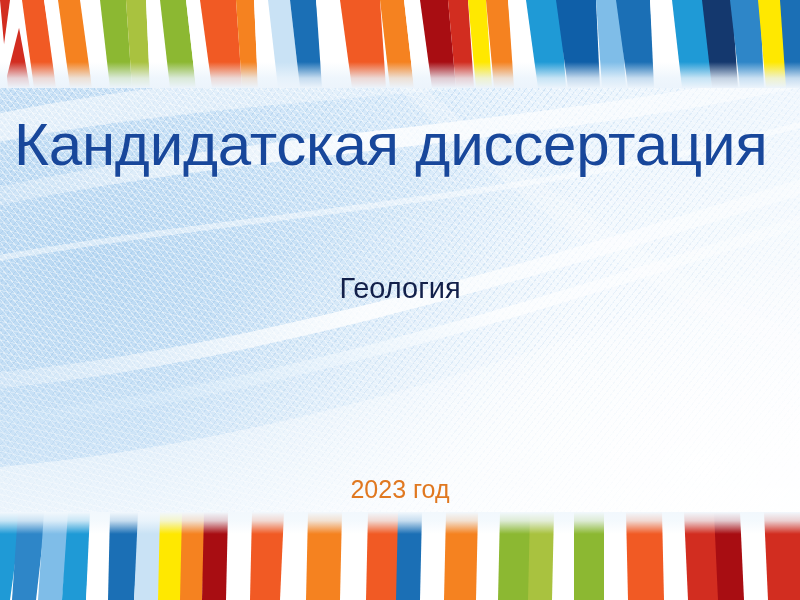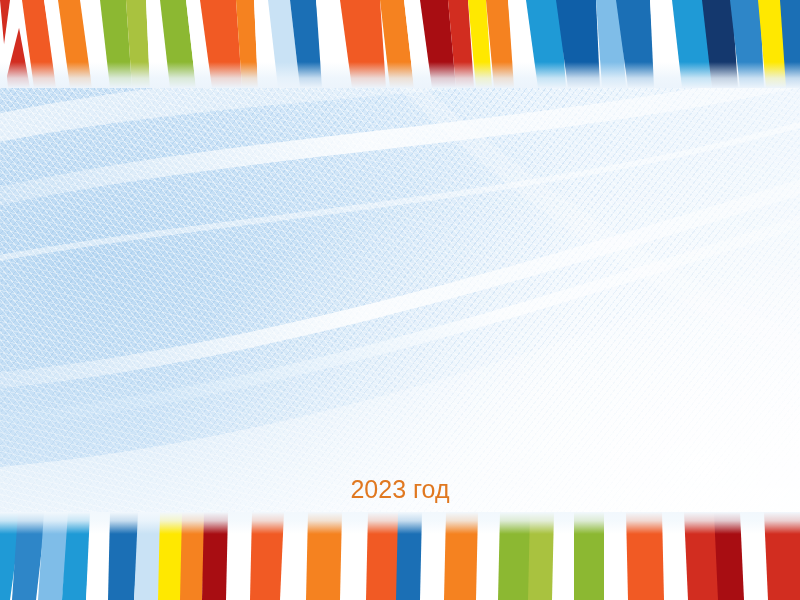--- a/index.html
+++ b/index.html
@@ -225,15 +225,17 @@
           <polygon points="662,0 688,0 690,88 664,88" fill="#ffffff"></polygon>
           <polygon points="684,0 716,0 720,88 688,88" fill="#d22d20"></polygon>
           <polygon points="714,0 742,0 746,88 718,88" fill="#a80d12"></polygon>
           <polygon points="740,0 766,0 770,88 744,88" fill="#ffffff"></polygon>
           <polygon points="764,0 800,0 800,88 768,88" fill="#d22d20"></polygon>
         </g>
     </svg>
     <div class="band-fade-bottom"></div>
   </div>
 
+  <div class="title">Кандидатская диссертация</div>
+  <div class="subtitle">Геология</div>
   <div class="year">2023 год</div>
 
 </div>
 
 </body></html>

